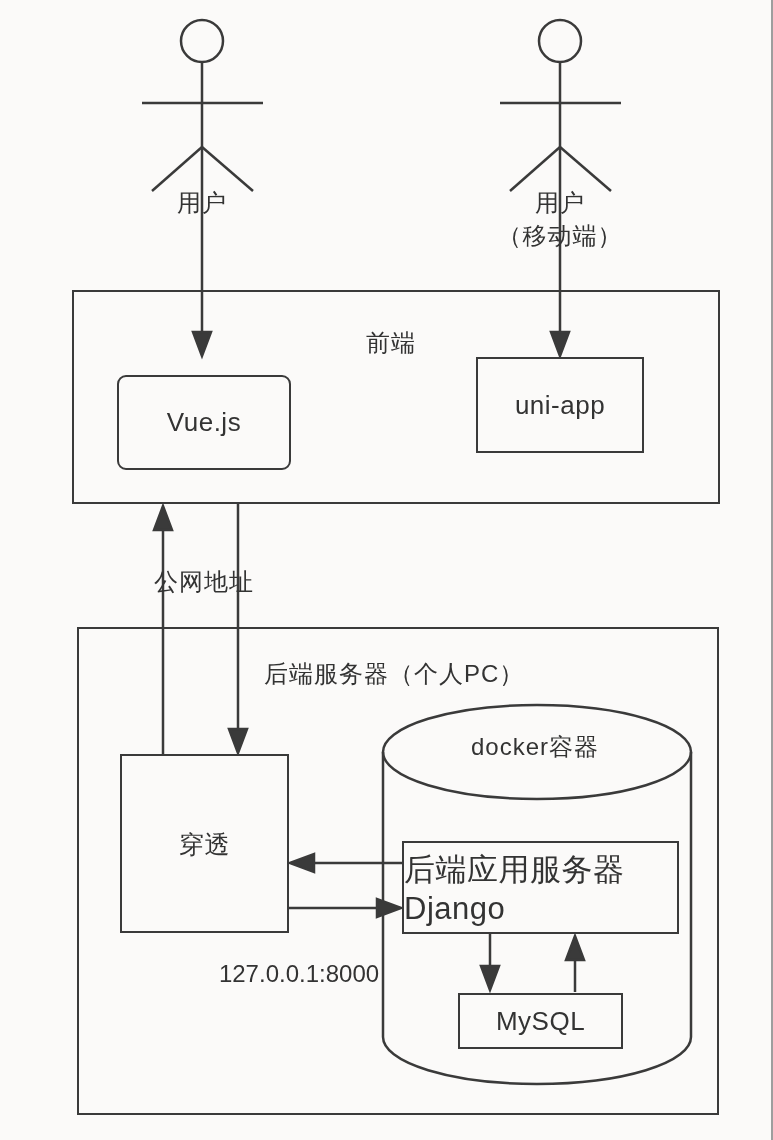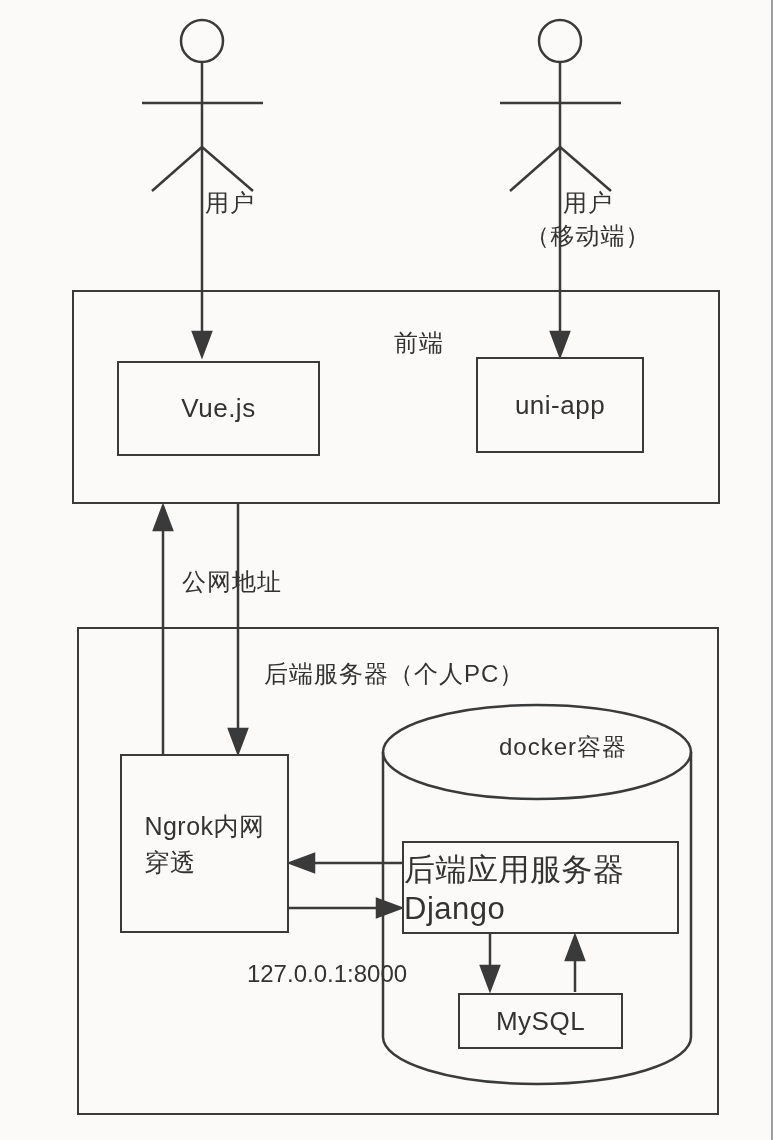--- a/index.html
+++ b/index.html
@@ -26,21 +26,21 @@
   .box-label{
     position:absolute;left:0;top:0;width:100%;height:100%;
     display:flex;align-items:center;justify-content:center;
     font-size:26px;color:#333;letter-spacing:0.5px;
   }
   .free-label{
     position:absolute;
     font-size:24px;color:#333;
     white-space:nowrap;letter-spacing:1px;text-align:right;
   }
-  .centered{transform:translateX(-50%);text-align:center;margin-left:28px;}
+  .centered{transform:translateX(-50%);text-align:center;}
   .two-line{line-height:33px;}
   .ngrok-label{font-size:25px;line-height:36px;}
   .photo-edge{
     position:absolute;right:0;top:0;width:2px;height:1140px;
     background:#9e9e9e;
   }
 </style>
 </head>
 <body>
 
@@ -107,34 +107,33 @@
 
       <g>
         <line x1="575" y1="992" x2="575" y2="959"></line>
         <polygon points="575,936 566,960 584,960" fill="#3a3a3a"></polygon>
       </g>
     </g>
   </svg>
 
   <div class="box" style="left:72px;top:290px;width:648px;height:214px;"></div>
 
-  <div class="box filled" style="left:117px;top:361px;width:203px;height:95px;">
+  <div class="box filled" style="left:117px;top:375px;width:174px;height:95px;border-radius:9px;">
     <div class="box-label">Vue.js</div>
   </div>
 
   <div class="box filled" style="left:476px;top:357px;width:168px;height:96px;">
     <div class="box-label">uni-app</div>
   </div>
 
   <div class="box" style="left:77px;top:627px;width:642px;height:488px;"></div>
 
   <div class="box filled" style="left:120px;top:754px;width:169px;height:179px;">
     <div class="box-label ngrok-label">
       <div>
-        <div>Ngrok内网</div>
         <div>穿透</div>
       </div>
     </div>
   </div>
 
   <div class="box filled" style="left:402px;top:841px;width:277px;height:93px;">
     <div class="box-label" style="font-size:31px;">后端应用服务器Django</div>
   </div>
 
   <div class="box filled" style="left:458px;top:993px;width:165px;height:56px;">

